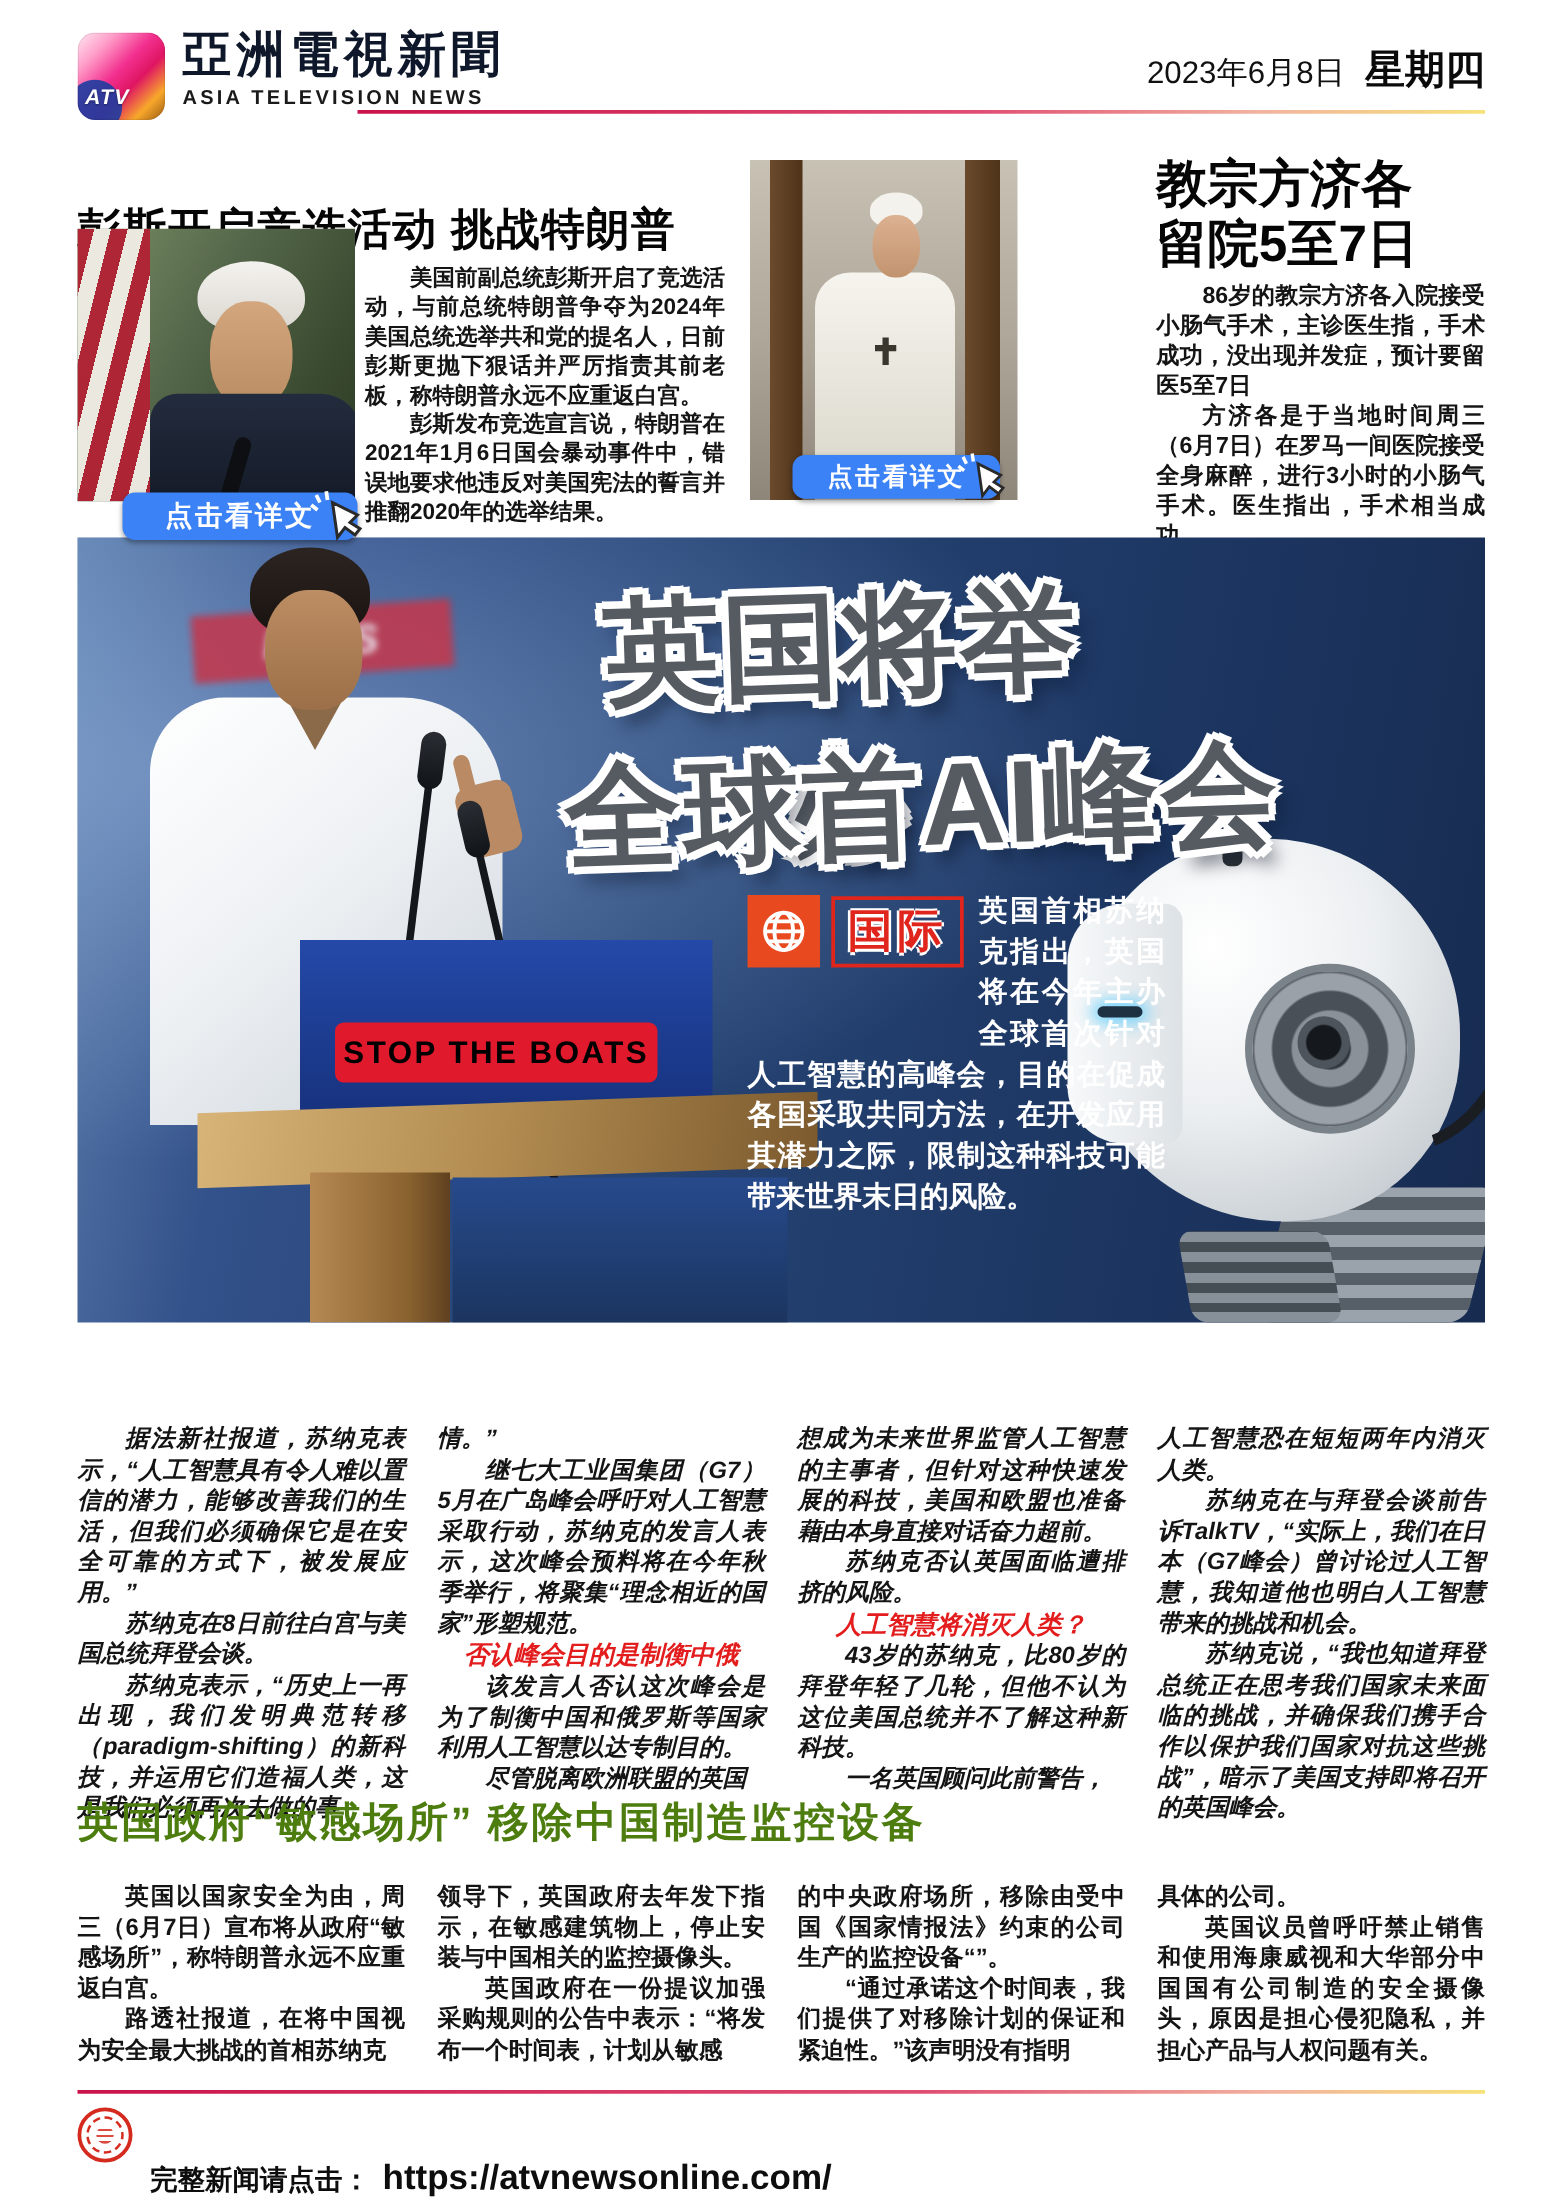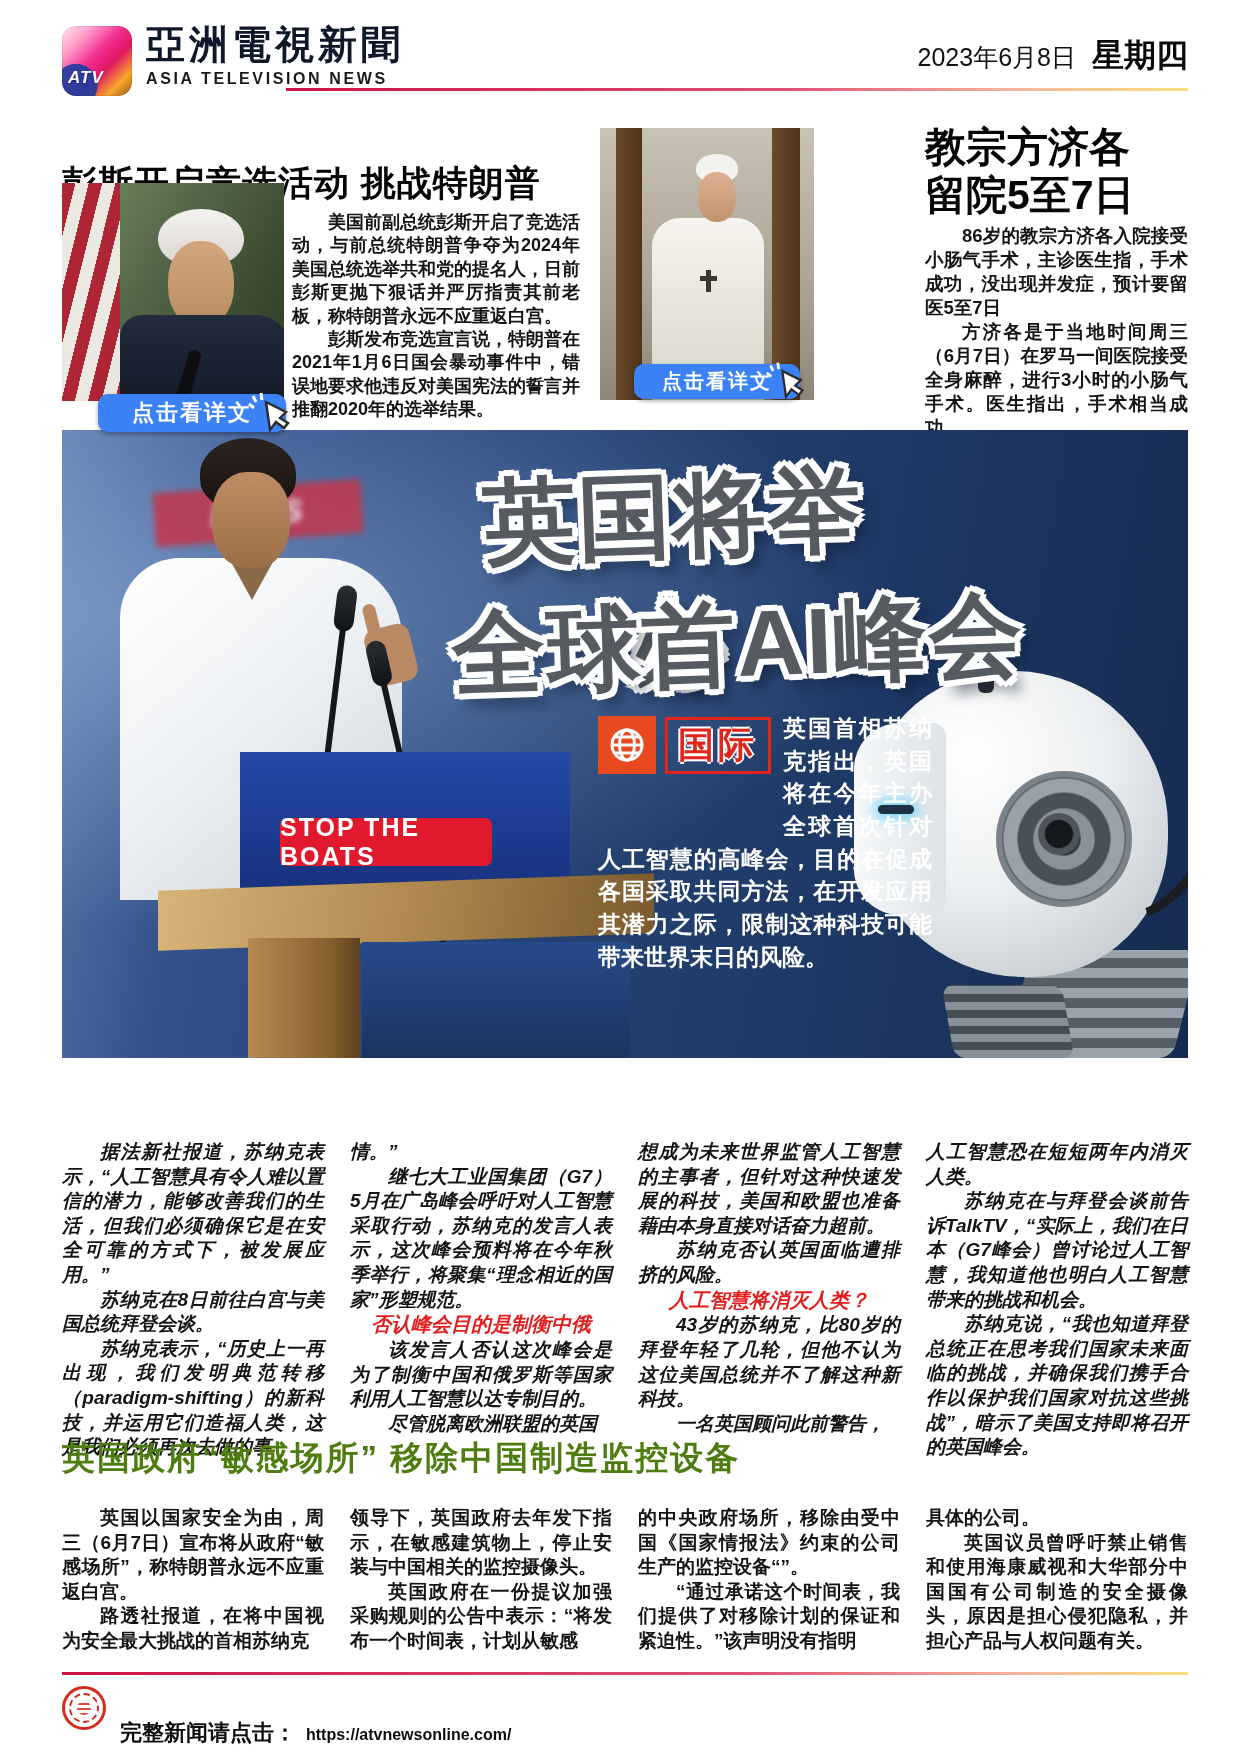--- a/index.html
+++ b/index.html
@@ -88,23 +88,23 @@
   .sunak-hand::before{content:"";position:absolute;left:6px;top:-26px;width:13px;height:34px;border-radius:7px;background:#b98a63;}
   
   .mic{position:absolute;width:6px;background:#14171c;}
   .mic::before{content:"";position:absolute;left:-7px;top:-42px;width:20px;height:46px;border-radius:10px;
         background:linear-gradient(#2a2e34,#101317);}
   .mic1{left:258px;top:196px;height:330px;transform:rotate(7deg);}
   .mic2{left:352px;top:248px;height:300px;transform:rotate(-13deg);}
   
   .lectern-blue{position:absolute;left:178px;top:322px;width:330px;height:152px;
         background:linear-gradient(#2449a8,#16307a);}
-  .lectern-sign{position:absolute;left:206px;top:388px;width:212px;height:48px;border-radius:7px;
+  .lectern-sign{position:absolute;left:206px;top:388px;width:258px;height:48px;border-radius:7px;
         background:#e0192c;display:flex;align-items:center;justify-content:center;
-        color:#ffffff;font-weight:800;font-size:25px;letter-spacing:2px;margin-left:12px;}
+        color:#000000;font-weight:800;font-size:25px;letter-spacing:2px;}
   .lectern-wood{position:absolute;left:96px;top:452px;width:496px;height:60px;
         background:linear-gradient(100deg,#d8b478 0%,#b08a4f 50%,#7c5a2e 100%);transform:skewY(-2deg);}
   .lectern-col{position:absolute;left:186px;top:508px;width:112px;height:120px;
         background:linear-gradient(90deg,#b68952,#8a622f 70%,#5f4120);}
   .lectern-lower{position:absolute;left:300px;top:512px;width:268px;height:116px;
         background:linear-gradient(#274a8c,#1b355f);}
   
   .feat-h{position:absolute;font-weight:900;color:#565b62;letter-spacing:2px;text-align:center;
         transform:rotate(-2deg);
         text-shadow:-5px -5px 0 #fff,5px -5px 0 #fff,-5px 5px 0 #fff,5px 5px 0 #fff,
@@ -157,21 +157,21 @@
   
   .footer-line{left:62px;top:1672px;width:1126px;height:3px;
         background:linear-gradient(90deg,#c9134a 0%,#e04d72 60%,#f2b3a0 85%,#f6e27a 100%);}
   .seal{left:62px;top:1686px;width:44px;height:44px;border:3px solid #d42b1e;border-radius:50%;
         box-sizing:border-box;}
   .seal::before{content:"";position:absolute;inset:4px;border:2px dashed #d42b1e;border-radius:50%;}
   .seal::after{content:"";position:absolute;inset:12px;border-radius:50%;
         background:repeating-linear-gradient(0deg,#d42b1e 0 2px,transparent 2px 5px);opacity:.85;}
   .footer-text{left:120px;top:1694px;display:flex;align-items:baseline;gap:10px;}
   .footer-label{font-size:22px;font-weight:800;color:#0d0d0d;}
-  .footer-url{font-size:16px;font-weight:800;color:#0d0d0d;text-decoration:none;margin-top:32px;}
+  .footer-url{font-size:28px;font-weight:800;color:#0d0d0d;text-decoration:none;margin-top:32px;}
 </style>
 </head>
 <body>
 
 <div class="page">
 
   <div class="abs logo">
     <span class="logo-label">ATV</span>
   </div>
   <div class="abs brand">

